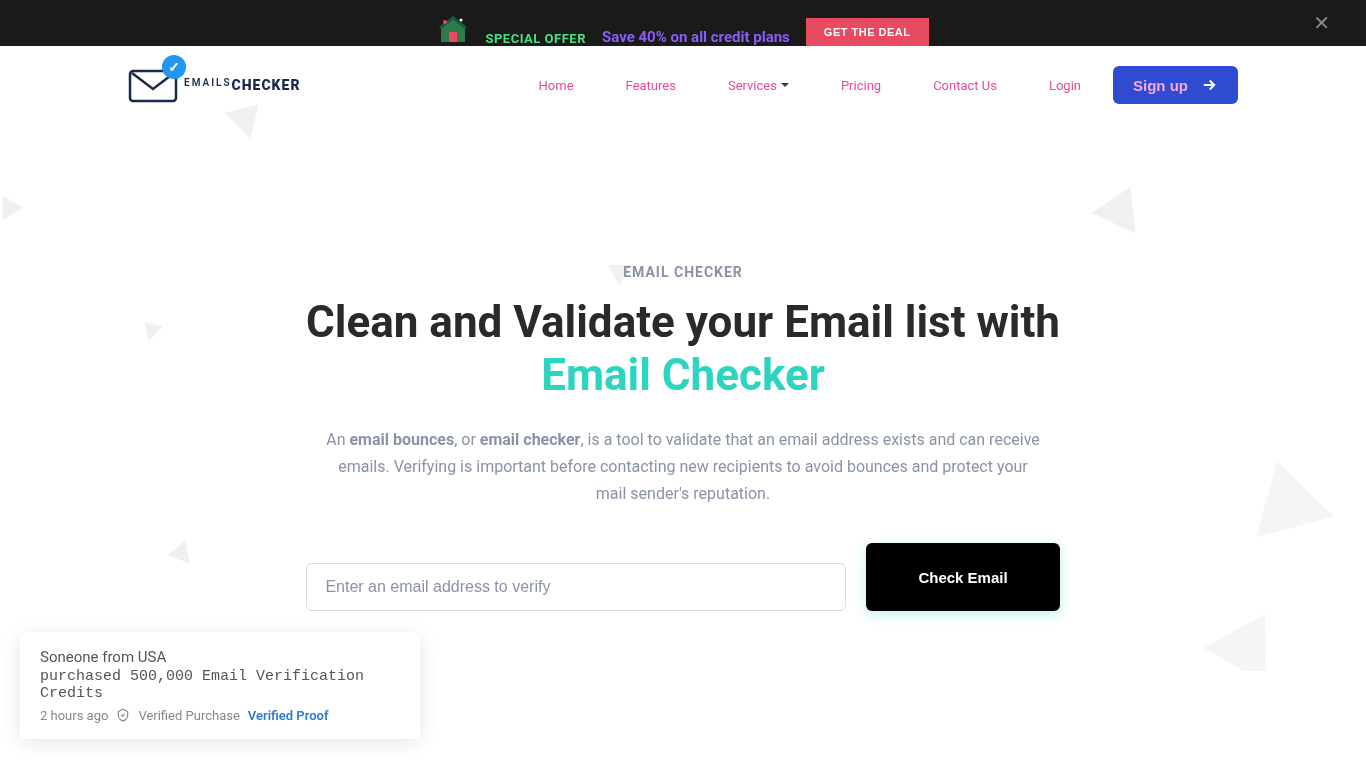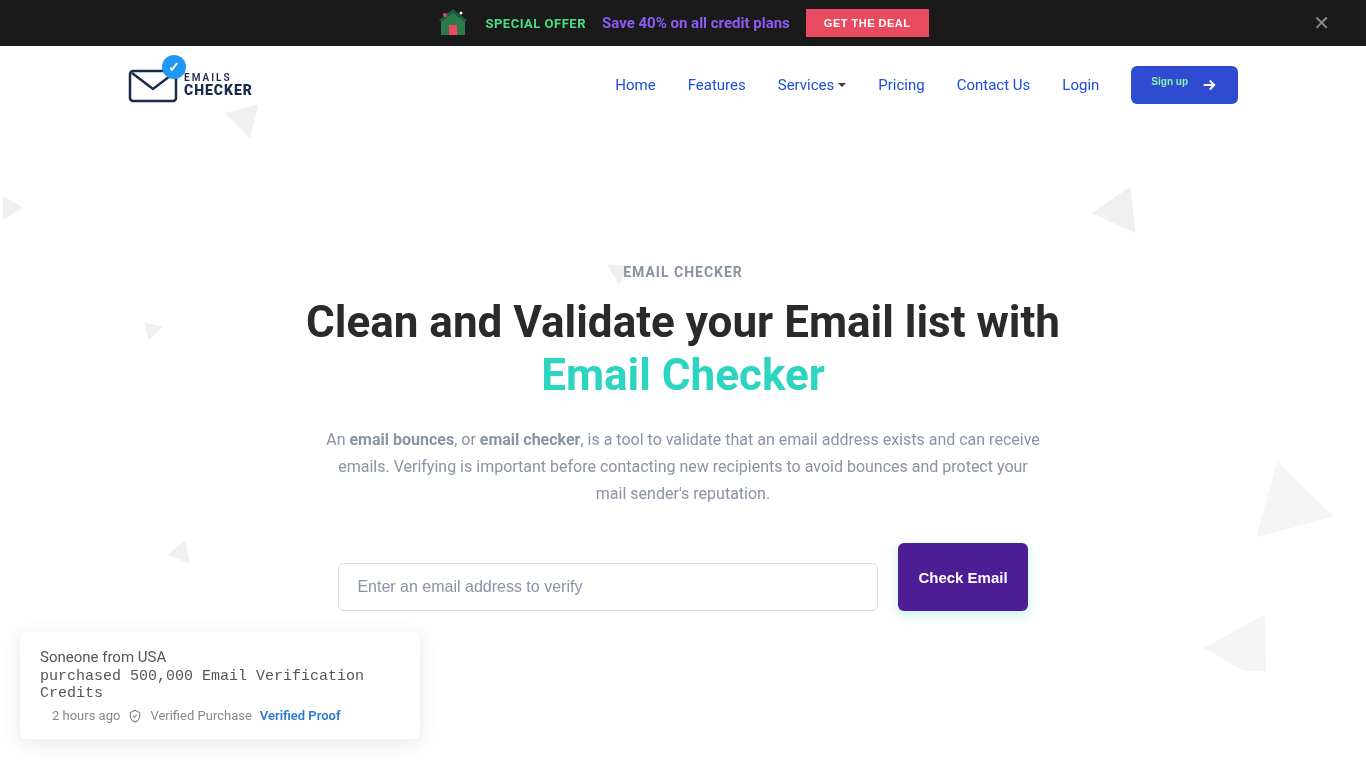--- a/index.html
+++ b/index.html
@@ -13,21 +13,21 @@
       background: #fff;
       position: relative;
       overflow-x: hidden;
     }
     
     
     .promo-banner {
       background: #1a1a1a;
       height: 46px;
       display: flex;
-      align-items: center;
+      align-items: flex-end;
       justify-content: center;
       position: relative;
       gap: 16px;
     }
     
     .promo-icon {
       width: 32px;
       height: 32px;
       position: relative;
     }
@@ -115,21 +115,21 @@
     
     .logo-badge::after {
       content: '✓';
       color: #fff;
       font-size: 14px;
       font-weight: bold;
     }
     
     .logo-text {
       display: flex;
-      flex-direction: column;
+      flex-direction: row;
       line-height: 1;
     }
     
     .logo-text-top {
       font-size: 10px;
       letter-spacing: 2px;
       color: #1a2a4a;
       font-weight: 600;
     }
     
@@ -140,48 +140,49 @@
       letter-spacing: 1px;
     }
     
     .nav {
       display: flex;
       align-items: center;
       gap: 32px;
     }
     
     .nav-link {
-      color: #1d4ed8;
+      color: #ec4899;
       text-decoration: none;
-      font-size: 15px;
+      font-size: 13px;
       cursor: pointer;
       display: flex;
       align-items: center;
       gap: 4px;
+      margin-left: 20px;
     }
     
     .caret {
       width: 0;
       height: 0;
       border-left: 4px solid transparent;
       border-right: 4px solid transparent;
       border-top: 4px solid #3a3a3a;
     }
     
     .signup-btn {
       background: #2e4bd1;
-      color: #86efac;
+      color: #f9a8d4;
       border: none;
       padding: 10px 20px;
       border-radius: 6px;
       font-weight: 700;
-      font-size: 10px;
+      font-size: 15px;
       cursor: pointer;
       display: flex;
-      align-items: flex-start;
+      align-items: center;
       gap: 12px;
     }
     
     .arrow-icon {
       width: 18px;
       height: 18px;
     }
     
     
     .hero {
@@ -239,24 +240,24 @@
       font-size: 16px;
       color: #333;
       margin-top: 20px;
     }
     
     .email-input::placeholder {
       color: #8a92a6;
     }
     
     .check-btn {
-      background: #4c1d95;
+      background: #000000;
       color: #fff;
       border: none;
-      padding: 14px 20px;
+      padding: 14px 52px;
       border-radius: 6px;
       font-weight: 700;
       font-size: 15px;
       cursor: pointer;
       box-shadow: 0 4px 12px rgba(45, 212, 191, 0.3);
       text-align: right;
     }
     
     
     .notification {
@@ -278,25 +279,24 @@
     
     .notif-line2 {
       font-size: 15px;
       color: #555;
       margin-bottom: 6px;
       font-family: Liberation Mono, monospace;
     }
     
     .notif-meta {
       display: flex;
-      align-items: flex-end;
+      align-items: flex-start;
       gap: 8px;
       font-size: 13px;
       color: #888;
-      margin-left: 12px;
     }
     
     .shield-icon {
       width: 14px;
       height: 14px;
       display: inline-flex;
       align-items: center;
       justify-content: center;
       stroke: #888;
     }

